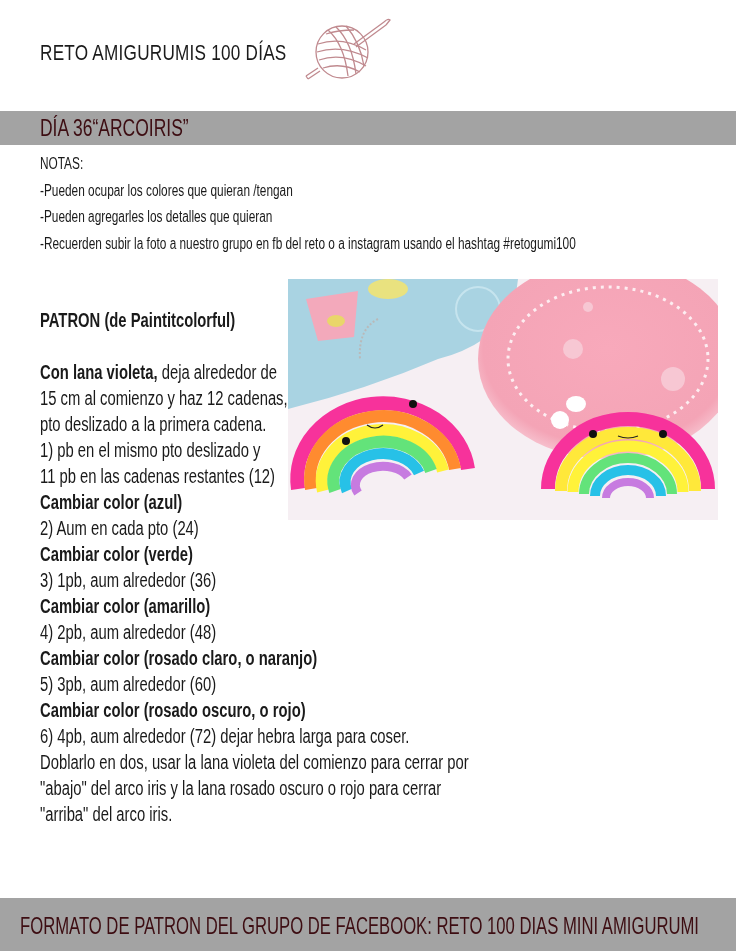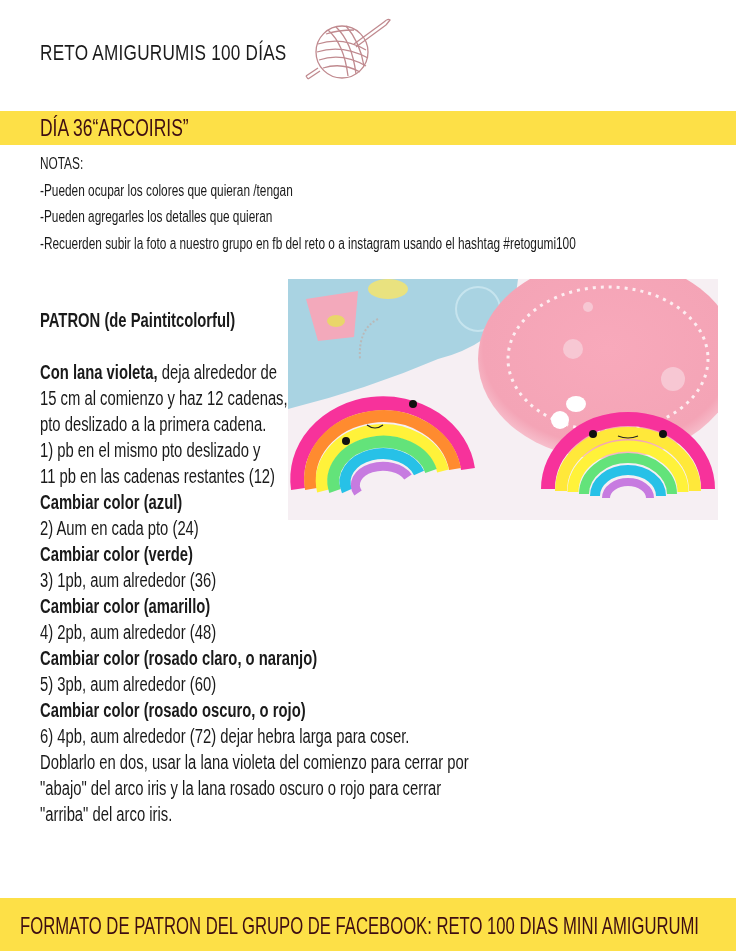--- a/index.html
+++ b/index.html
@@ -8,21 +8,21 @@
       font-family: "Liberation Sans Narrow", "Liberation Sans", sans-serif;
       color:#1a1a1a;
     }
     .cond { font-family: "Liberation Sans", sans-serif; transform-origin:left top; display:inline-block; white-space:nowrap; }
     .header-title {
       position:absolute; left:40px; top:40px; font-size:22px; letter-spacing:0.3px;
       transform: scaleX(0.78); color:#1b1b1b;
     }
     .logo { position:absolute; left:298px; top:14px; width:96px; height:70px; }
     .band {
-      position:absolute; left:0; width:736px; background:#fde047;
+      position:absolute; left:0; width:736px; background:#a3a3a3;
     }
     .band-day { top:111px; height:34px; }
     .band-day-title {
       position:absolute; left:40px; top:4px; font-size:23px; color:#3d0d12;
       transform: scaleX(0.76);
     }
     .notes { position:absolute; left:40px; top:151px; font-size:16px; line-height:26.5px; }
     .notes .cond { transform: scaleX(0.74); display:block; }
     .pattern { position:absolute; left:40px; top:307px; font-size:20px; line-height:26px; }
     .pattern .line { display:block; transform: scaleX(0.74); transform-origin:left top; white-space:nowrap; height:26px; }

